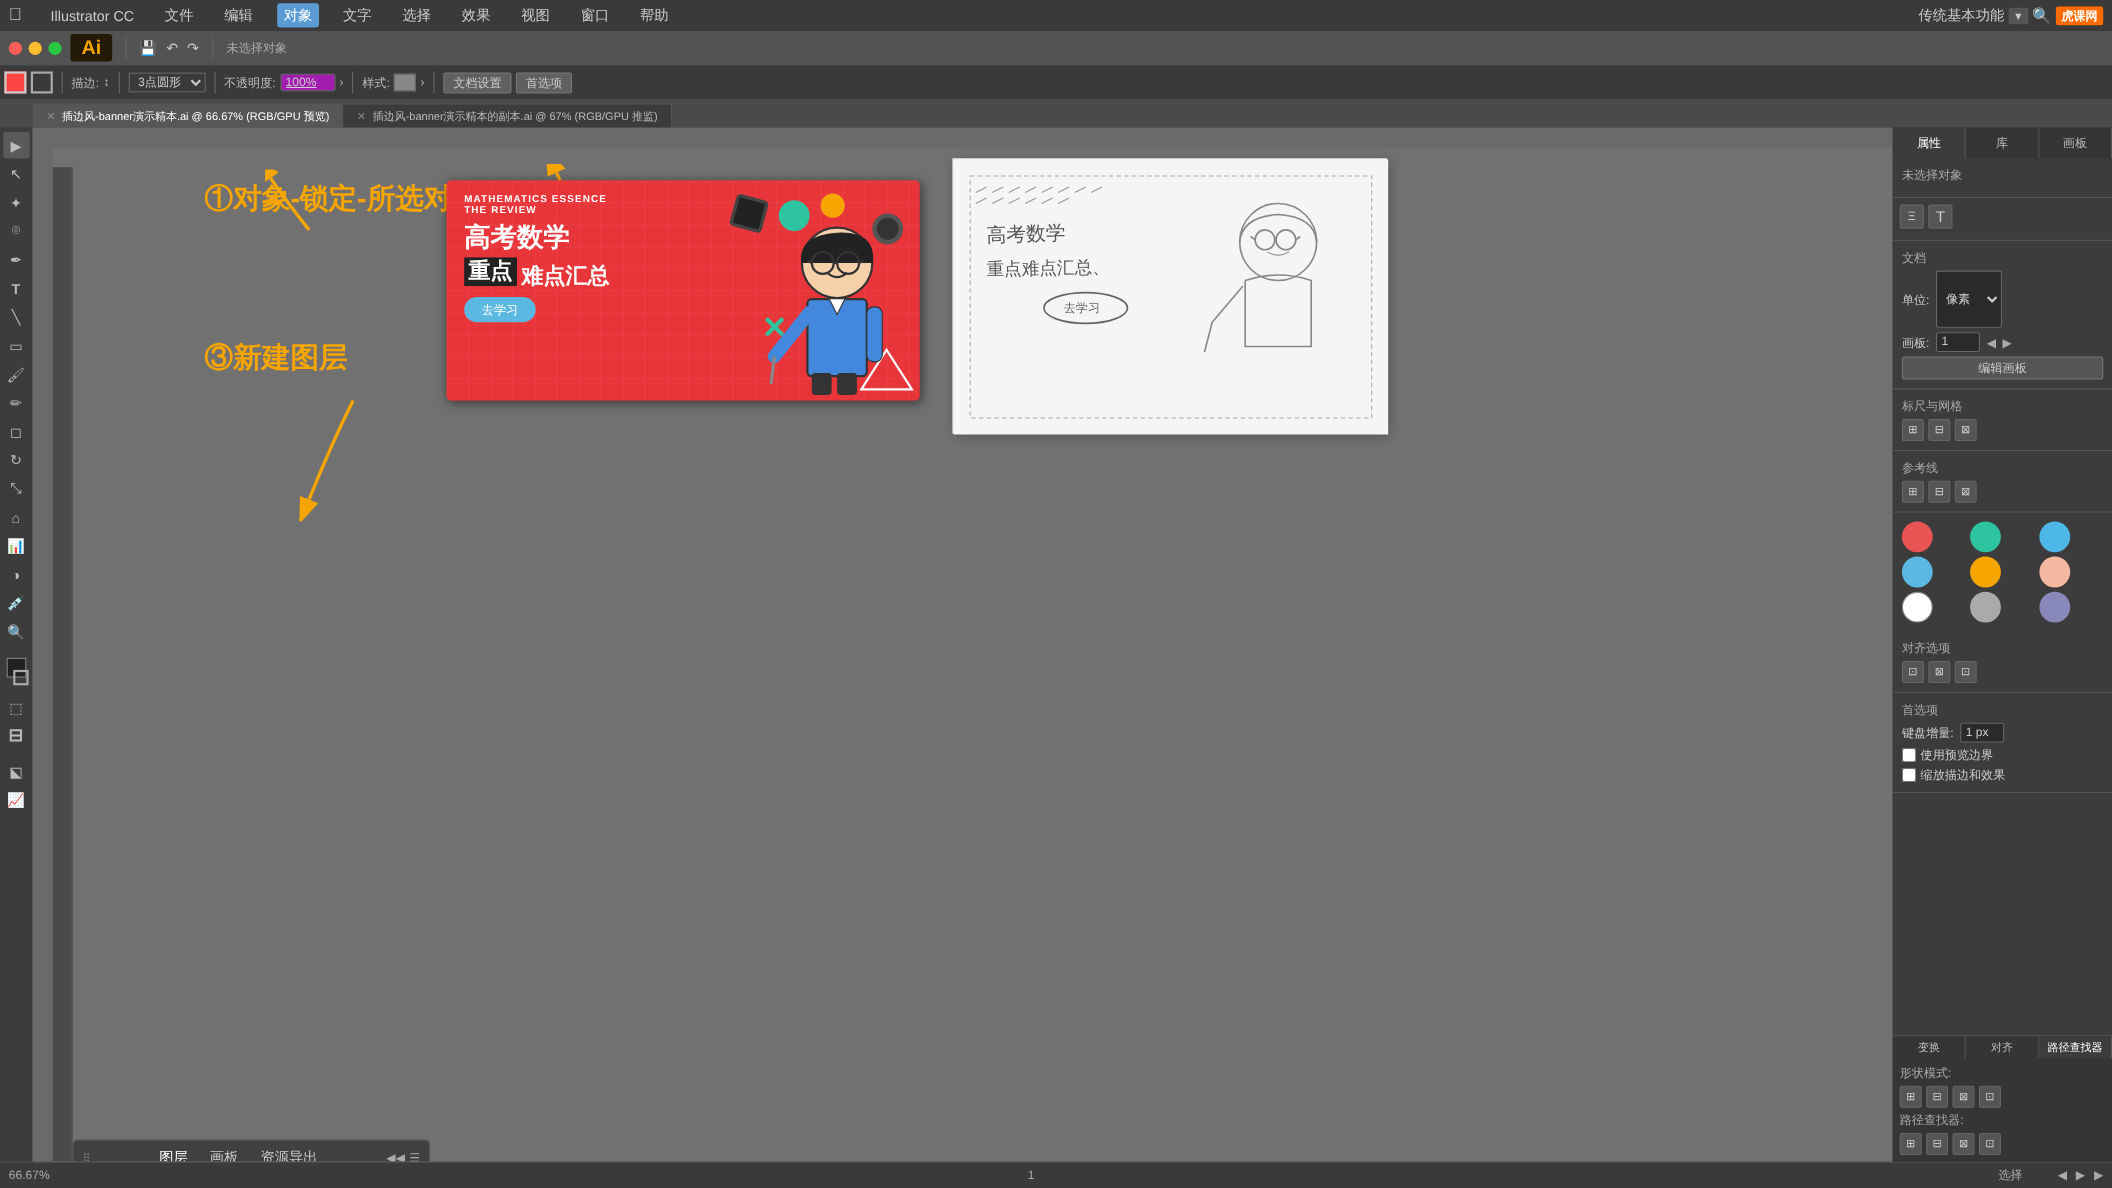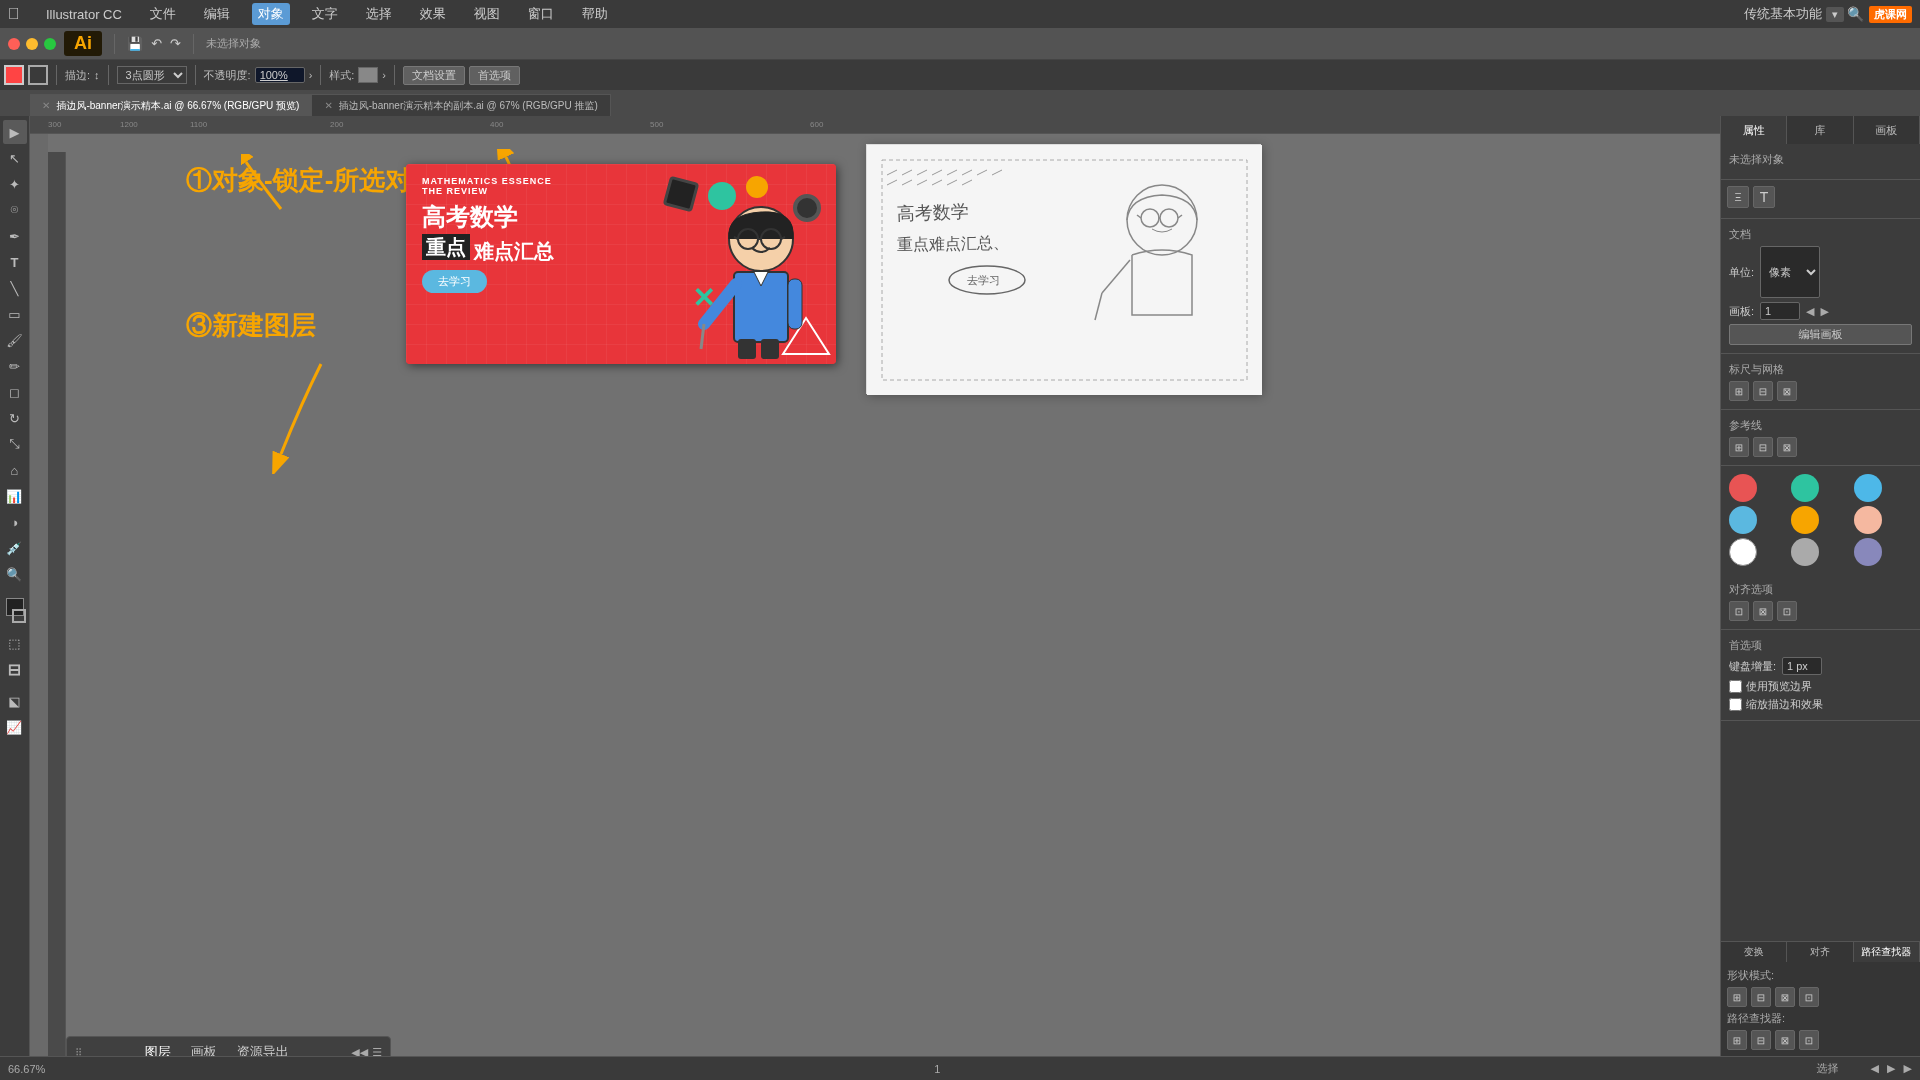--- a/index.html
+++ b/index.html
@@ -46,21 +46,21 @@
       background: #535353;
       display: flex;
       align-items: center;
       padding: 0 8px;
       gap: 8px;
       font-size: 12px;
       color: #ccc;
       border-bottom: 1px solid #444;
     }
     .toolbar-separator { width: 1px; height: 20px; background: #666; margin: 0 4px; }
-    .toolbar-input { background: #0f172a; border: 1px solid #666; color: #ccc; padding: 1px 4px; font-size: 11px; border-radius: 2px; width: 60px; text-decoration: underline; }
+    .toolbar-input { background: #a21caf; border: 1px solid #666; color: #ccc; padding: 1px 4px; font-size: 11px; border-radius: 2px; width: 60px; text-decoration: underline; }
     .toolbar-btn { background: #606060; border: 1px solid #777; color: #ccc; padding: 1px 8px; font-size: 11px; border-radius: 2px; cursor: pointer; }
 
     
     #sub-toolbar {
       height: 30px;
       background: #3a3a3a;
       display: flex;
       align-items: center;
       padding: 0 4px;
       gap: 4px;
@@ -473,30 +473,20 @@
       <div style="width:14px;height:14px;background:transparent;border:2px solid #aaa;margin-top:-8px;margin-left:8px;cursor:pointer;"></div>
     </div>
     <div class="tool-btn" style="margin-top:6px;">⬚</div>
     <div class="tool-btn" style="font-size:16px;font-weight:bold;">⊟</div>
     <div class="tool-btn" style="margin-top:6px;">⬕</div>
     <div class="tool-btn">📈</div>
   </div>
 
   <div id="canvas-area">
 
-    <div class="ruler-h">
-      <span style="position:absolute;left:18px;font-size:8px;color:#888;">300</span>
-      <span style="position:absolute;left:90px;font-size:8px;color:#888;">1200</span>
-      <span style="position:absolute;left:160px;font-size:8px;color:#888;">1100</span>
-      <span style="position:absolute;left:300px;font-size:8px;color:#888;">200</span>
-      <span style="position:absolute;left:460px;font-size:8px;color:#888;">400</span>
-      <span style="position:absolute;left:620px;font-size:8px;color:#888;">500</span>
-      <span style="position:absolute;left:780px;font-size:8px;color:#888;">600</span>
-
-    </div>
 
     <div id="canvas-content">
 
       <div class="ruler-v"></div>
 
       <div class="canvas-inner-wrapper" style="margin-left:18px;">
 
         <div class="annotation" style="top:30px;left:120px;font-size:26px;">①对象-锁定-所选对象</div>
 
         <div class="annotation" style="top:30px;left:370px;font-size:26px;">②窗口-图层打开图层窗口</div>

